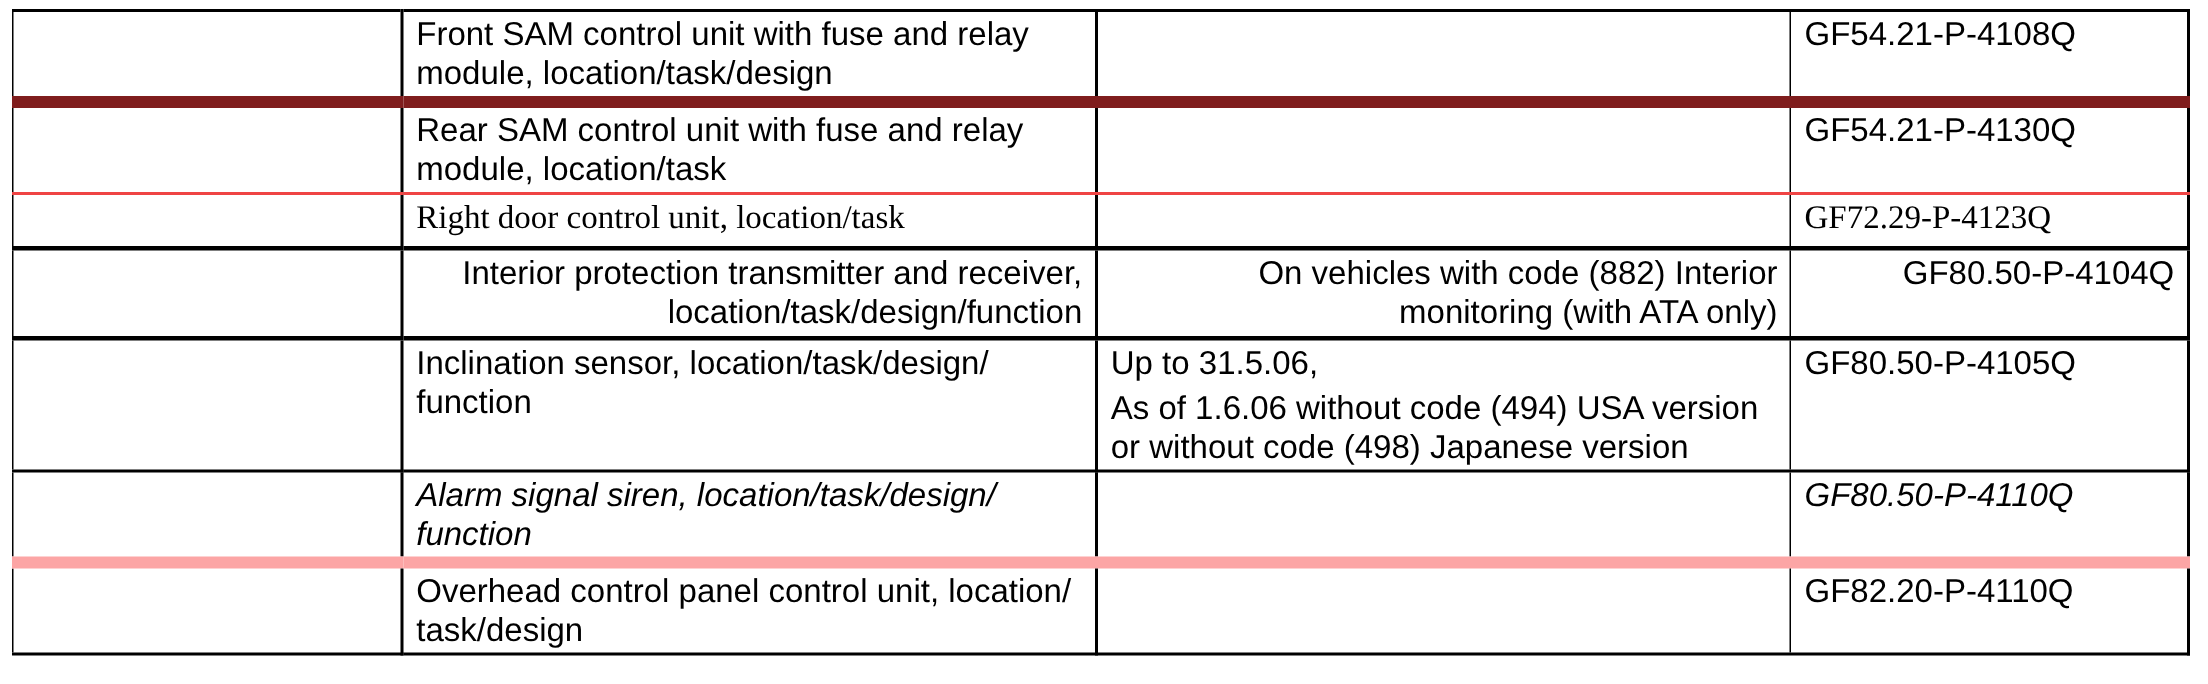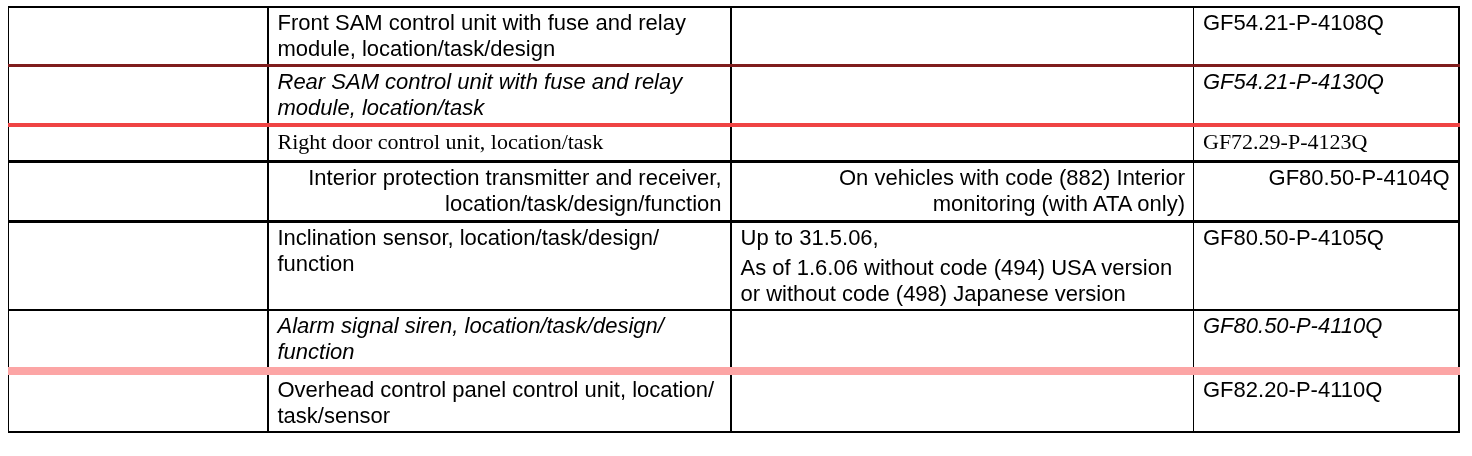--- a/index.html
+++ b/index.html
@@ -29,22 +29,22 @@
     line-height: 26px;
     color: #000;
     overflow: hidden;
   }
   
   td.c1 { border-left: 1px solid #000; border-right: 2px solid #000; }
   td.c2 { border-right: 2px solid #000; }
   td.c3 { border-right: 1px solid #000; margin-top: 48px; }
   td.c4 { border-right: 2px solid #000; }
   
-  tr.r1 td { border-bottom: 3px solid #7f1d1d; }
-  tr.r2 td { border-bottom: 4px solid #ef4444; font-style: italic; }
+  tr.r1 td { border-bottom: 8px solid #7f1d1d; }
+  tr.r2 td { border-bottom: 2px solid #ef4444; }
   tr.r3 td { border-bottom: 2px solid #000; }
   tr.r4 td { border-bottom: 3px solid #000; }
   tr.r5 td { border-bottom: 3px solid #000; }
   tr.r6 td { border-bottom: 2px solid #000; }
   tr.r7 td { border-bottom: 8px solid #fca5a5; font-style: italic; }
   tr.r8 td { border-bottom: 2px solid #000; }
   
   tr.r1 { height: 56px; }
   tr.r2 { height: 56px; }
   tr.r3 { height: 29px; }
@@ -144,21 +144,21 @@
     <td class="c3"></td>
     <td class="c4">
       <div class="line">GF80.50-P-4110Q</div>
     </td>
   </tr>
 
   <tr class="r8">
     <td class="c1"></td>
     <td class="c2">
       <div class="line">Overhead control panel control unit, location/</div>
-      <div class="line">task/sensor</div>
+      <div class="line">task/design</div>
     </td>
     <td class="c3"></td>
     <td class="c4">
       <div class="line">GF82.20-P-4110Q</div>
     </td>
   </tr>
 </tbody>
   </table>
 
 </body></html>

